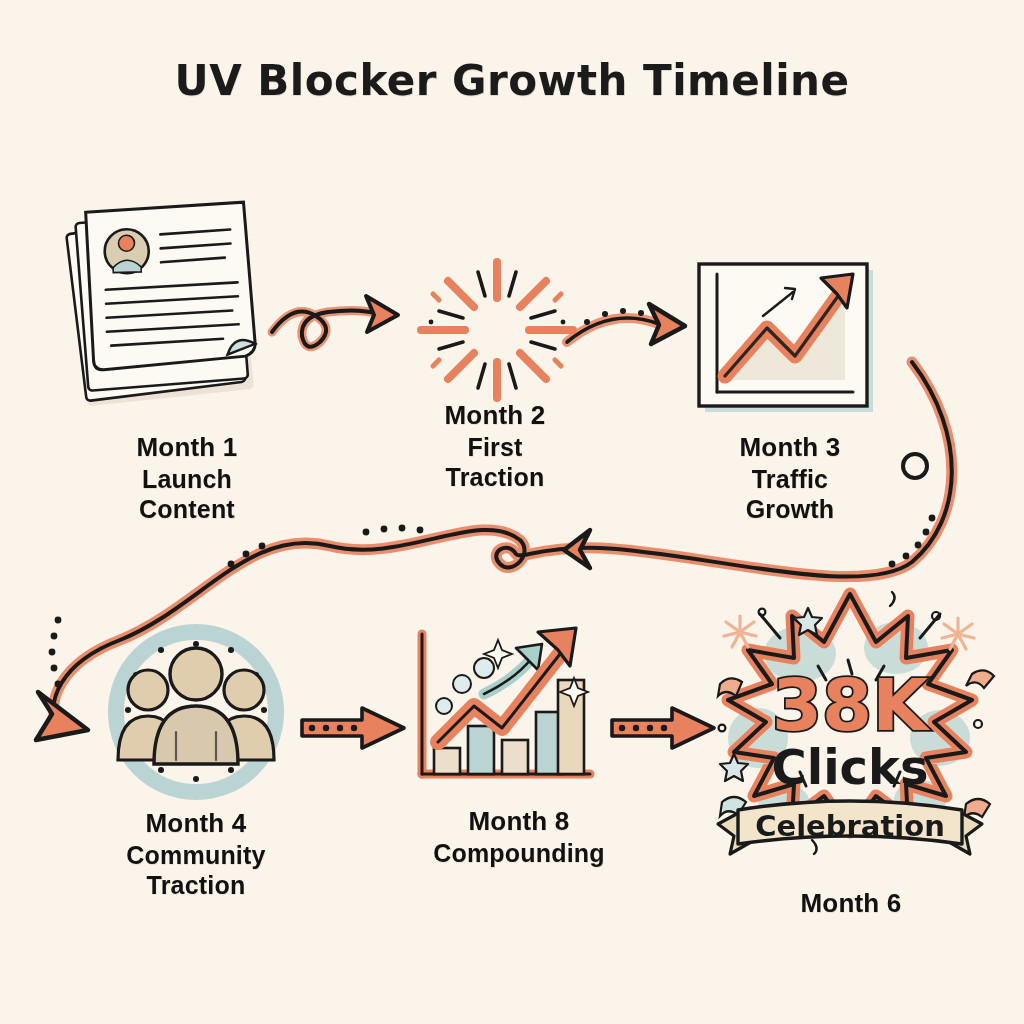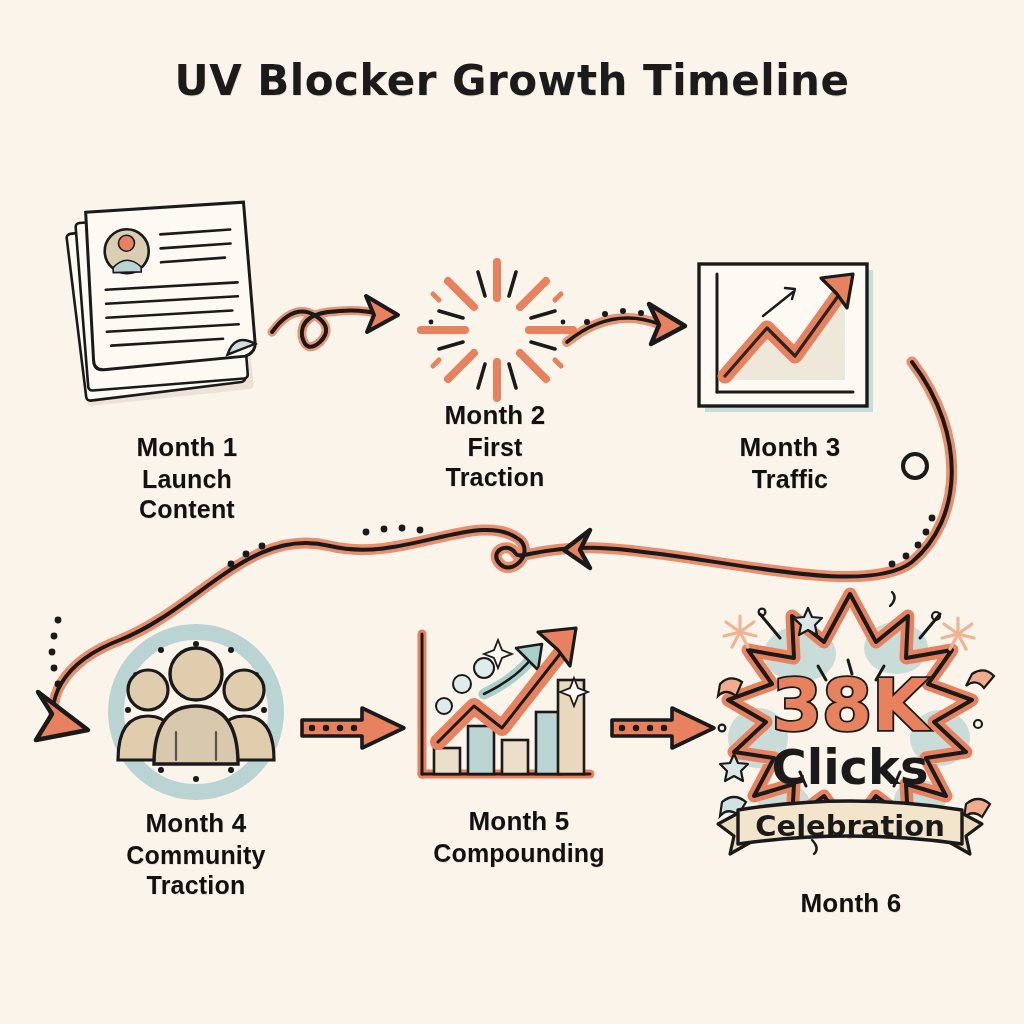--- a/index.html
+++ b/index.html
@@ -193,20 +193,21 @@
 
       <g class="ink" stroke-width="2.4">
         <line x1="68" y1="58" x2="98" y2="34"></line>
         <path d="M90 30 L100 31 L97 41" fill="none"></path>
       </g>
     </svg>
   </div>
   <div class="step-label" style="left:672px; top:432px; width:236px;">
     <div class="month">Month 3</div>
     <div class="desc">Traffic</div>
+    <div class="desc">Growth</div>
   </div>
 
   <div class="node" style="left:0px; top:340px; width:1024px; height:400px;">
     <svg width="1024" height="400" viewBox="0 0 1024 400">
 
       <path d="M912 22
                C 968 96, 962 180, 912 222
                C 862 260, 700 212, 600 208
                C 540 206, 520 220, 516 214
                C 508 200, 488 212, 500 224
@@ -338,21 +339,21 @@
 
       <circle cx="46" cy="88" r="8" fill="#dfeceb" stroke="#1a1a1a" stroke-width="2"></circle>
       <circle cx="64" cy="66" r="9" fill="#dfeceb" stroke="#1a1a1a" stroke-width="2"></circle>
       <circle cx="86" cy="50" r="10" fill="#dfeceb" stroke="#1a1a1a" stroke-width="2"></circle>
 
       <path d="M100 22 L104 32 L114 36 L104 40 L100 50 L96 40 L86 36 L96 32 Z" fill="#fdfaf4" stroke="#1a1a1a" stroke-width="1.8"></path>
       <path d="M176 60 L180 70 L190 74 L180 78 L176 88 L172 78 L162 74 L172 70 Z" fill="#fdfaf4" stroke="#1a1a1a" stroke-width="1.8"></path>
     </svg>
   </div>
   <div class="step-label" style="left:395px; top:806px; width:248px;">
-    <div class="month">Month 5</div>
+    <div class="month">Month 8</div>
     <div class="desc">Compounding</div>
   </div>
 
   <div class="node" style="left:610px; top:700px; width:110px; height:56px;">
     <svg width="110" height="56" viewBox="0 0 110 56">
       <path d="M2 20 L62 20 L62 8 L104 28 L62 48 L62 36 L2 36 Z" fill="#e8825e" stroke="#1a1a1a" stroke-width="3.6" stroke-linejoin="round"></path>
       <g fill="#1a1a1a">
         <circle cx="12" cy="28" r="3.2"></circle>
           <circle cx="26" cy="28" r="3.2"></circle>
         <circle cx="40" cy="28" r="3.2"></circle>

